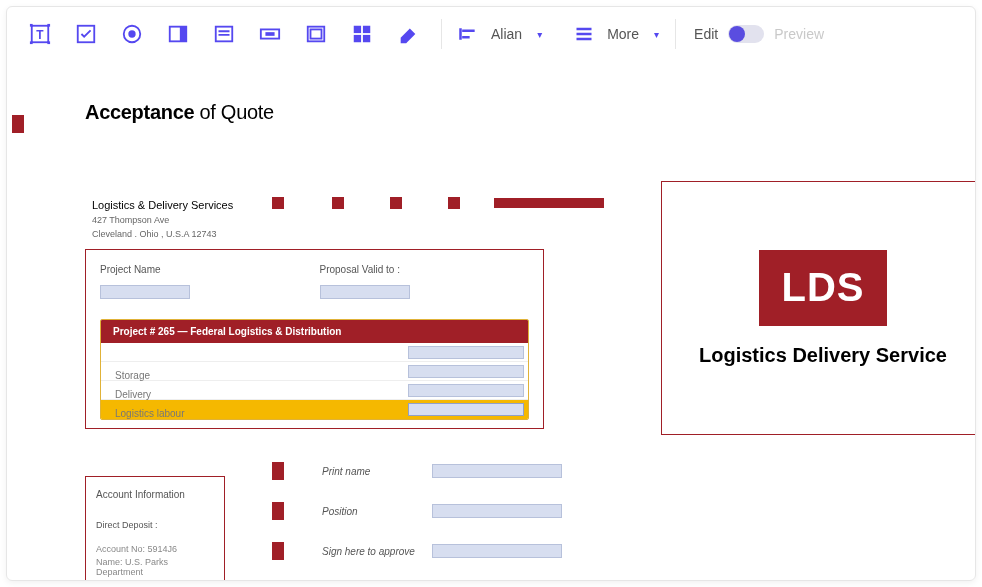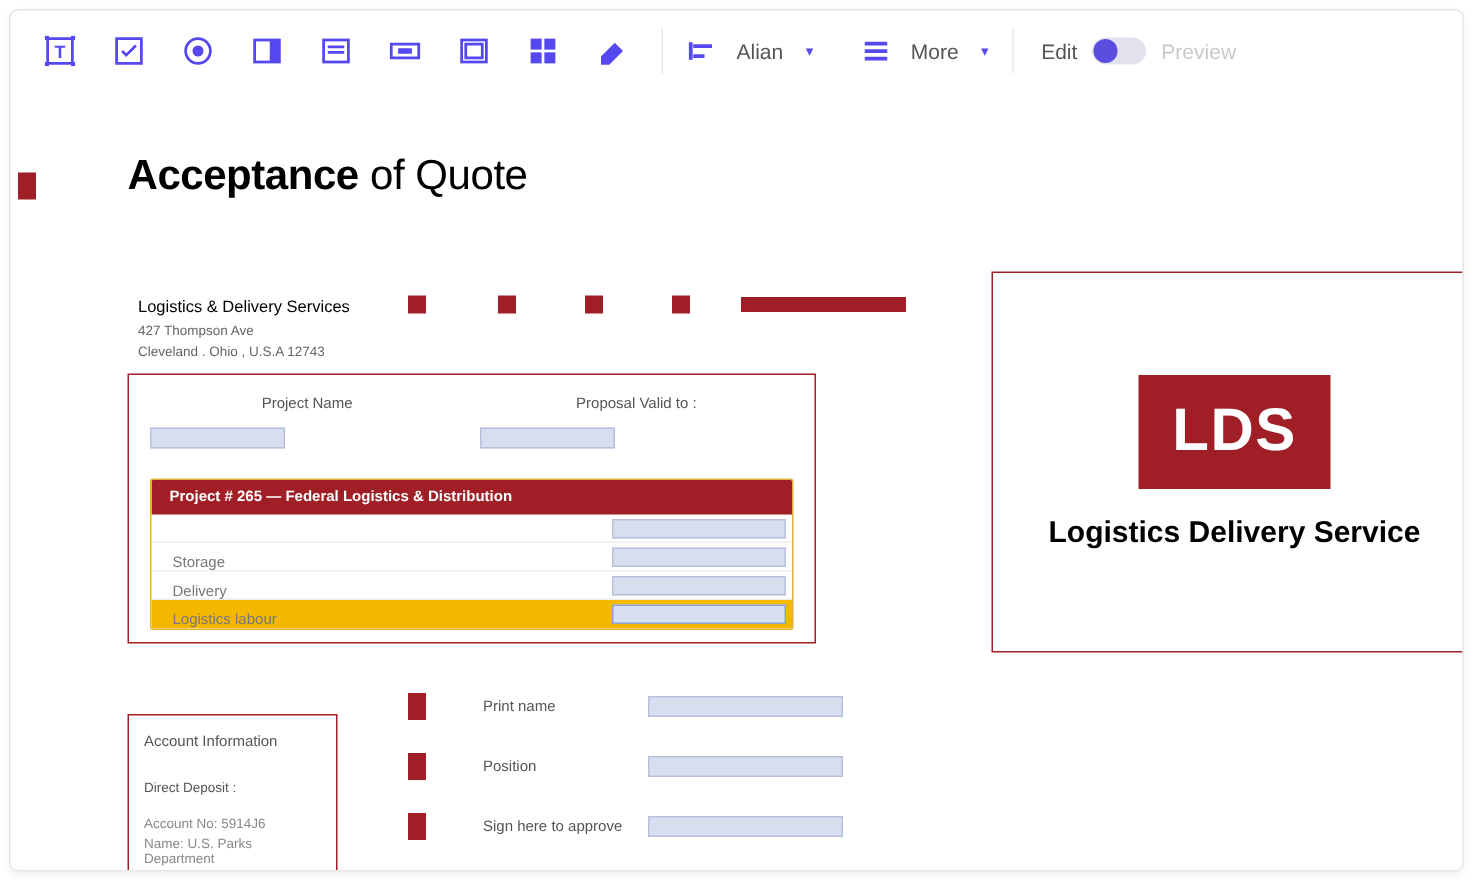--- a/index.html
+++ b/index.html
@@ -12,48 +12,48 @@
 .drop{display:flex;align-items:center;gap:13px;color:#555;font-size:14px;cursor:pointer;padding:0 6px;}
 .drop svg.icn{width:20px;height:20px;}
 .caret{color:#5548f0;font-size:10px;margin-left:2px;}
 .spacer{width:20px;}
 .mode{display:flex;align-items:center;gap:10px;font-size:14px;margin-left:8px;}
 .modelbl{color:#555;}
 .switch{width:36px;height:18px;border-radius:9px;background:#e2e2ee;position:relative;cursor:pointer;}
 .switch::after{content:"";position:absolute;left:1px;top:1px;width:16px;height:16px;border-radius:50%;background:#5a4de0;}
 .preview{color:#c9c9c9;}
 .canvas{position:absolute;top:54px;left:0;right:0;bottom:0;overflow:hidden;}
-.title{position:absolute;left:78px;top:40px;font-size:28px;letter-spacing:-0.3px;}
+.title{position:absolute;left:78px;top:40px;font-size:20px;letter-spacing:-0.3px;}
 .title b{font-weight:800;}
 .title span{font-weight:400;}
 .redtab{position:absolute;left:5px;top:54px;width:12px;height:18px;background:#a01f27;}
 .company{position:absolute;left:85px;top:138px;font-size:11px;font-weight:400;}
 .addr{position:absolute;left:85px;top:153px;font-size:9px;color:#666;line-height:1.5;}
 .marks{position:absolute;top:136px;left:265px;right:0;height:12px;}
 .mark{position:absolute;top:0;height:12px;background:#a01f27;}
 .m1{left:0;width:12px;}
 .m2{left:60px;width:12px;}
 .m3{left:118px;width:12px;}
 .m4{left:176px;width:12px;}
 .m5{left:222px;width:110px;height:10px;top:1px;}
 .form{position:absolute;left:78px;top:188px;width:459px;height:180px;border:1px solid #a01f27;padding:14px 14px;}
 .row1{display:flex;gap:10px;}
 .fld{flex:1;}
-.flbl{font-size:10px;color:#555;margin-bottom:10px;text-align:center;}
+.flbl{font-size:10px;color:#555;margin-bottom:10px;}
 .fin{height:14px;background:#d7def0;border:1px solid #b7c1db;}
 .fin.s{width:90px;}
 .table{margin-top:20px;border:1px solid #e0b238;border-radius:2px;overflow:hidden;}
 .thead{background:#a01f27;color:#fff;font-size:10px;font-weight:700;padding:6px 12px;}
 .trow{display:flex;align-items:center;height:19px;font-size:10px;color:#777;padding-left:14px;border-bottom:1px solid #eee;}
 .trow:last-child{border-bottom:none;}
 .trow .cell{flex:1;margin-top:46px;}
 .trow .val{width:116px;height:13px;background:#d7def0;border:1px solid #b7c1db;margin-right:4px;}
 .trow.total{background:#f5b800;color:#000;font-weight:400;}
 .trow.total .val{border:1px solid #8fa0c9;}
-.sig{position:absolute;left:265px;top:390px;width:300px;}
+.sig{position:absolute;left:265px;top:390px;width:300px;font-style:italic;}
 .srow{display:flex;align-items:center;height:40px;}
 .stab{width:12px;height:18px;background:#a01f27;margin-right:38px;}
 .slbl{font-size:10px;color:#555;width:110px;}
 .sin{width:130px;height:14px;background:#d7def0;border:1px solid #b7c1db;}
 .paybox{position:absolute;left:78px;top:415px;width:140px;height:140px;border:1px solid #a01f27;padding:12px 10px;font-size:9px;color:#555;}
 .pbh{font-weight:400;font-size:10px;margin-bottom:20px;}
 .pbd{margin-bottom:14px;}
 .pbi{margin-bottom:3px;color:#888;}
 .logocard{position:absolute;right:-10px;top:120px;width:324px;height:254px;border:1px solid #a01f27;display:flex;flex-direction:column;align-items:center;justify-content:center;gap:18px;}
 .logo{width:128px;height:76px;background:#a01f27;display:flex;align-items:center;justify-content:center;color:#fff;font-weight:800;font-size:40px;letter-spacing:1px;}

